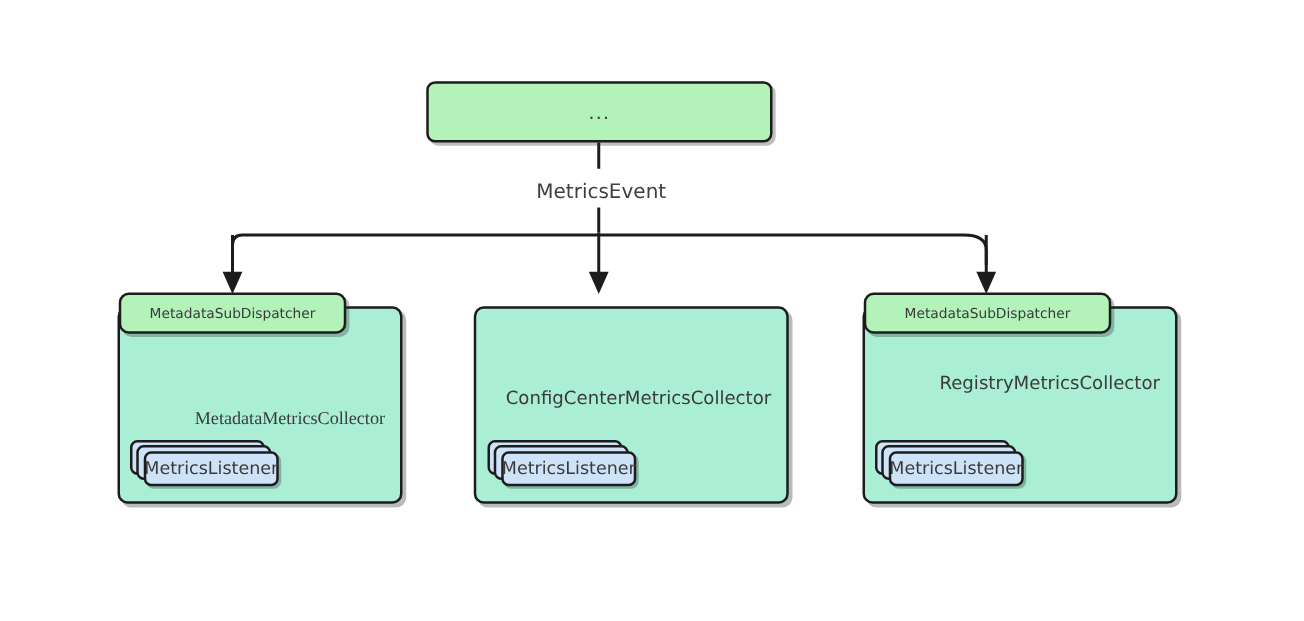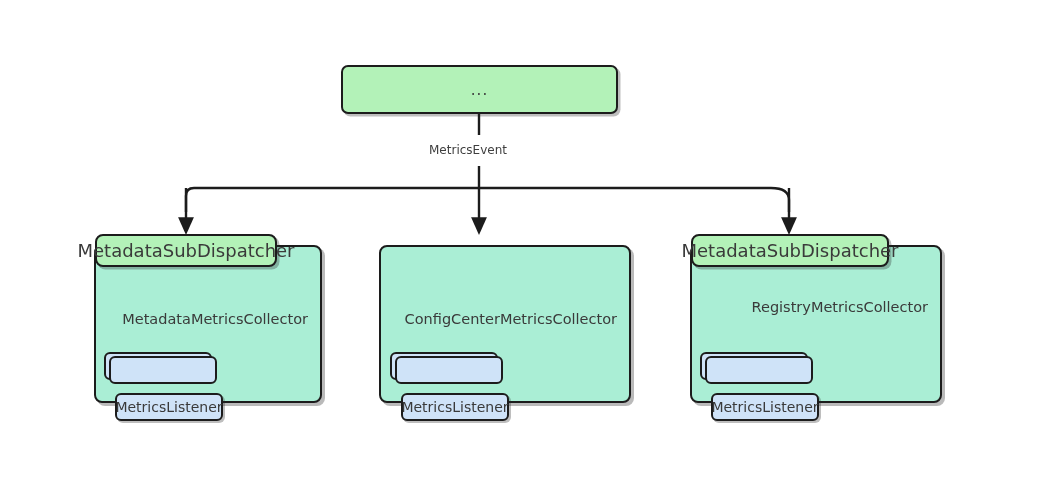--- a/index.html
+++ b/index.html
@@ -41,21 +41,21 @@
     color: #3d3d3d;
     font-size: 15px;
     letter-spacing: 1px;
   }
 
   
   .edge-label {
     position: absolute;
     background: #ffffff;
     color: #3f3f3f;
-    font-size: 12px;
+    font-size: 16px;
     padding: 1px 6px;
     white-space: nowrap;
     text-align: center;
   }
 
   
   .collector {
     position: absolute;
     box-sizing: border-box;
     background: #aaeed5;
@@ -76,21 +76,21 @@
     position: absolute;
     box-sizing: border-box;
     background: #b3f2b8;
     border: 2.2px solid #1c1c1c;
     border-radius: 8px;
     box-shadow: 2.5px 2.5px 0 rgba(40,40,40,0.30);
     display: flex;
     align-items: center;
     justify-content: center;
     color: #3a3a3a;
-    font-size: 18px;
+    font-size: 11px;
     white-space: nowrap;
     z-index: 5;
   }
 
   
   .listener-stack {
     position: absolute;
     width: 128px;
     height: 46px;
     z-index: 4;
@@ -109,21 +109,20 @@
   .listener-stack .sheet-front {
     left: 11px; top: 9px;
     display: flex;
     align-items: center;
     justify-content: center;
     color: #3a3a3a;
     font-size: 14px;
     white-space: nowrap;
     box-shadow: 2px 2px 0 rgba(40,40,40,0.30);
     z-index: 3;
-    margin-top: 32px;
   }
 </style>
 </head>
 <body>
 
 <div id="canvas">
 
   <svg id="edges" viewBox="0 0 1043 497" xmlns="http://www.w3.org/2000/svg">
     <defs>
       <marker id="arrowhead" markerWidth="9" markerHeight="9" refX="4.2" refY="4.2" orient="auto" markerUnits="strokeWidth">
@@ -148,21 +147,21 @@
 
   <div class="top-node" style="left:341px; top:65px; width:277px; height:49px;">
     <span>...</span>
   </div>
 
   <div class="edge-label" style="left:423px; top:142px;">
     <span>MetricsEvent</span>
   </div>
 
   <div class="collector" style="left:94px; top:245px; width:228px; height:158px;">
-    <div class="collector-label" style="top:64px;">MetadataMetricsCollector</div>
+    <div class="collector-label" style="top:80px;font-family:Liberation Serif, serif;">MetadataMetricsCollector</div>
   </div>
   <div class="dispatcher" style="left:95px; top:234px; width:182px; height:33px;">
     <span>MetadataSubDispatcher</span>
   </div>
   <div class="listener-stack" style="left:104px; top:352px;">
     <div class="sheet sheet-back"></div>
     <div class="sheet sheet-mid"></div>
     <div class="sheet sheet-front">
       <span>MetricsListener</span>
     </div>

